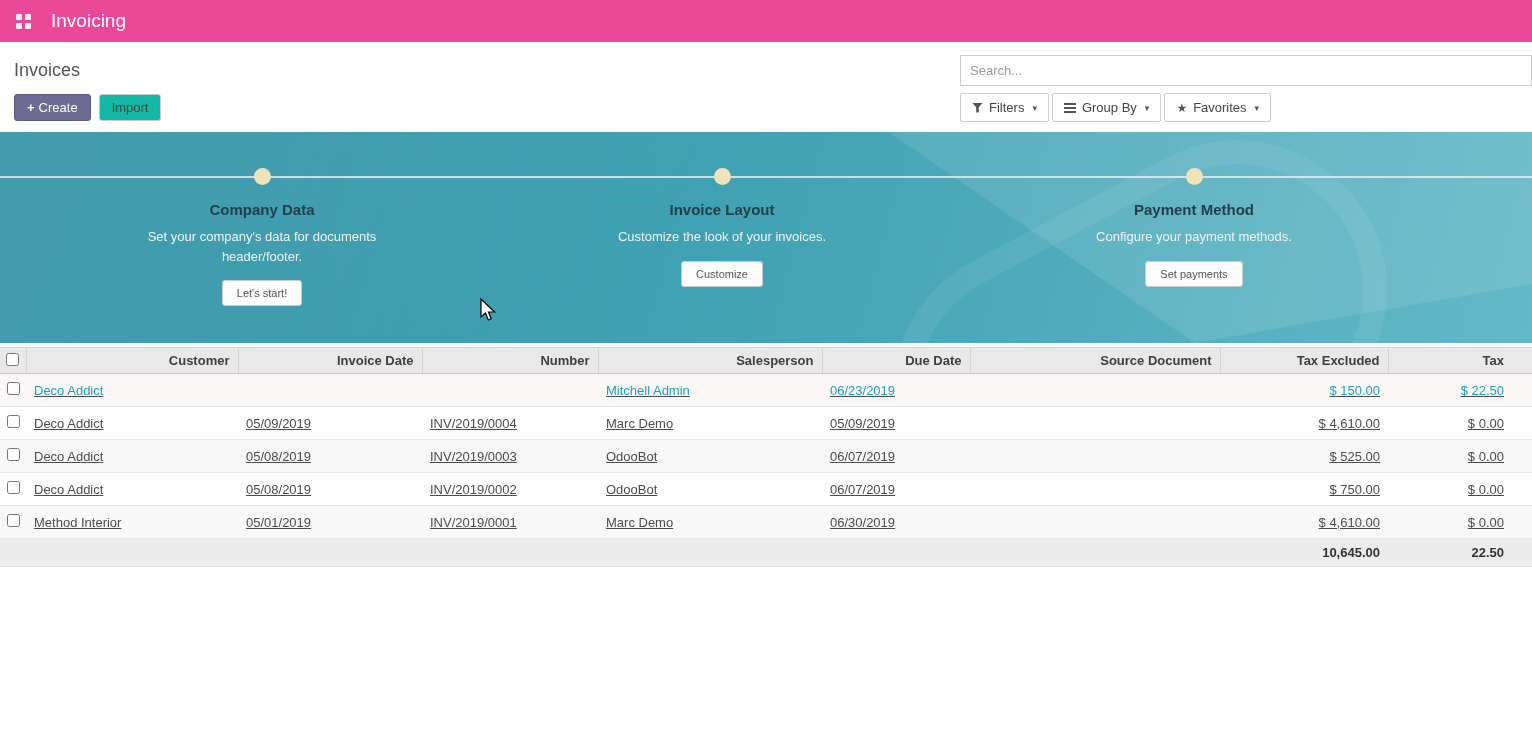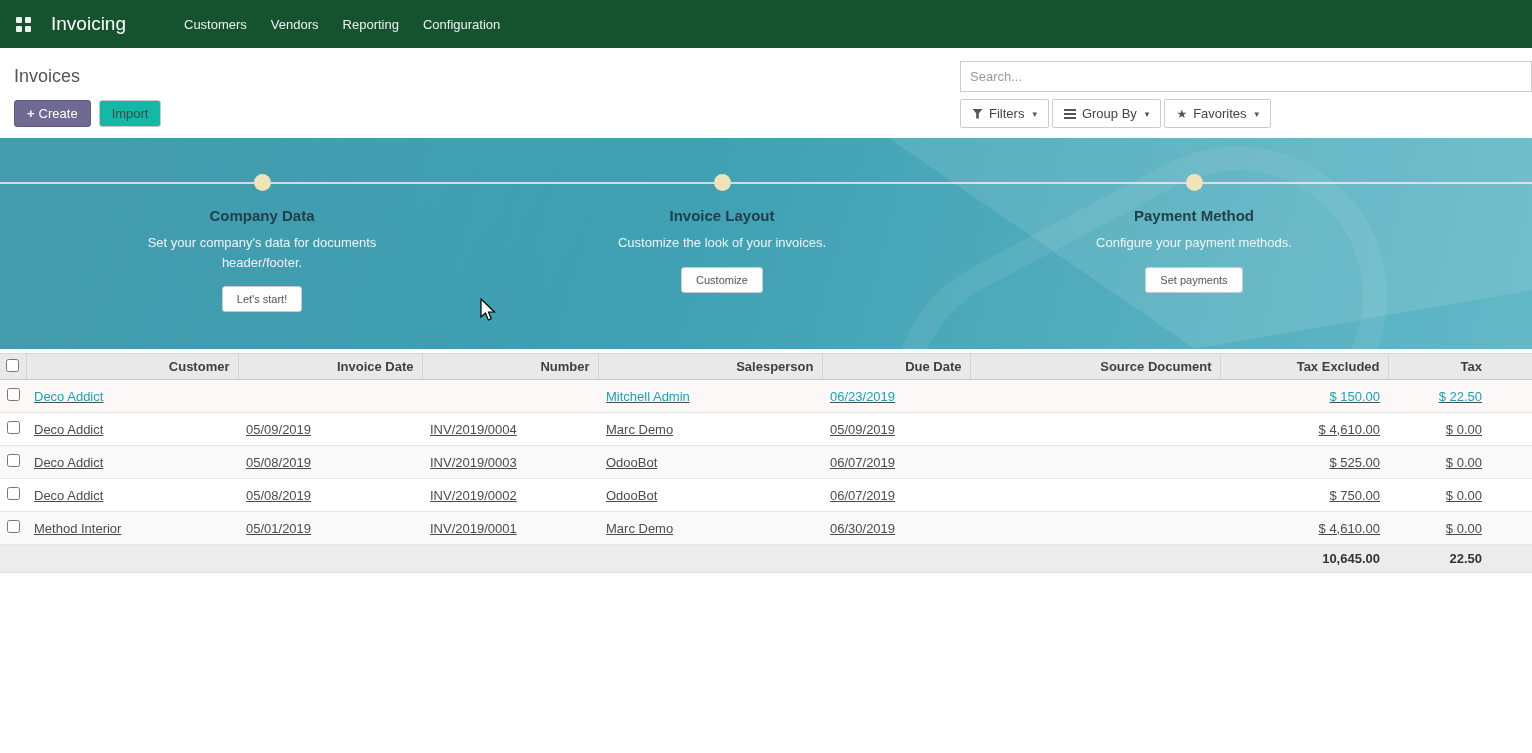--- a/index.html
+++ b/index.html
@@ -6,21 +6,21 @@
   html,body { width:1532px; height:753px; overflow:hidden; }
   body {
     font-family:"Liberation Sans", sans-serif;
     background:#ffffff;
     color:#4c4c4c;
     position:relative;
   }
 
   
   .navbar {
-    height:48px; background:#14532d; display:flex; align-items:center;
+    height:42px; background:#ec4899; display:flex; align-items:center;
     padding:0 16px; color:#fff;
   }
   .apps-icon {
     display:grid; grid-template-columns:6px 6px; grid-gap:3px;
     margin-right:20px; cursor:pointer;
   }
   .apps-icon span { width:6px; height:6px; background:#efefef; border-radius:1px; }
   .app-name { font-size:19px; font-weight:normal; margin-right:46px; cursor:pointer; }
   .nav-menu { display:flex; list-style:none; font-size:13px; }
   .nav-menu li { padding:13px 12px; cursor:pointer; color:#f0eff5; }
@@ -129,21 +129,21 @@
   }
   thead th:last-child { border-right:none; }
   tbody td {
     padding:4px 8px; height:33px; border-bottom:1px solid #e6e6e6;
     vertical-align:middle; white-space:nowrap; overflow:hidden; color:#4c4c4c;
   }
   tbody tr { cursor:pointer; background:#fff;text-decoration:underline; }
   tbody tr:nth-child(3), tbody tr:nth-child(5) { background:#f9f9f9; }
   tbody tr.row-accent { background:#fdf8f8; }
   .num, th.num { text-align:right; }
-  td.c-tax-cell, th.c-tax-cell { padding-right:50px; }
+  td.c-tax-cell, th.c-tax-cell { padding-right:28px; }
   .teal { color:#17a2b8; }
   .cell-check, th.cell-check { text-align:center; padding:4px 4px; }
   input[type="checkbox"] { width:13px; height:13px; cursor:pointer; }
 
   tfoot td {
     background:#ececec; font-weight:bold; color:#333; height:28px;
     padding:4px 8px; border-top:1px solid #cfcfcf; border-bottom:1px solid #dcdcdc;
   }
 
   
@@ -153,26 +153,20 @@
 <body>
 
 <nav class="navbar">
   <div class="apps-icon">
     <span></span>
       <span></span>
       <span></span>
       <span></span>
   </div>
   <div class="app-name">Invoicing</div>
-  <ul class="nav-menu">
-    <li>Customers</li>
-    <li>Vendors</li>
-    <li>Reporting</li>
-    <li>Configuration</li>
-  </ul>
 </nav>
 
 <div class="control-panel">
   <div class="cp-left">
     <div class="page-title">Invoices</div>
     <div class="cp-buttons">
       <button class="btn btn-primary"><span class="plus">+</span><span>Create</span></button>
       <button class="btn"><span>Import</span></button>
     </div>
   </div>

